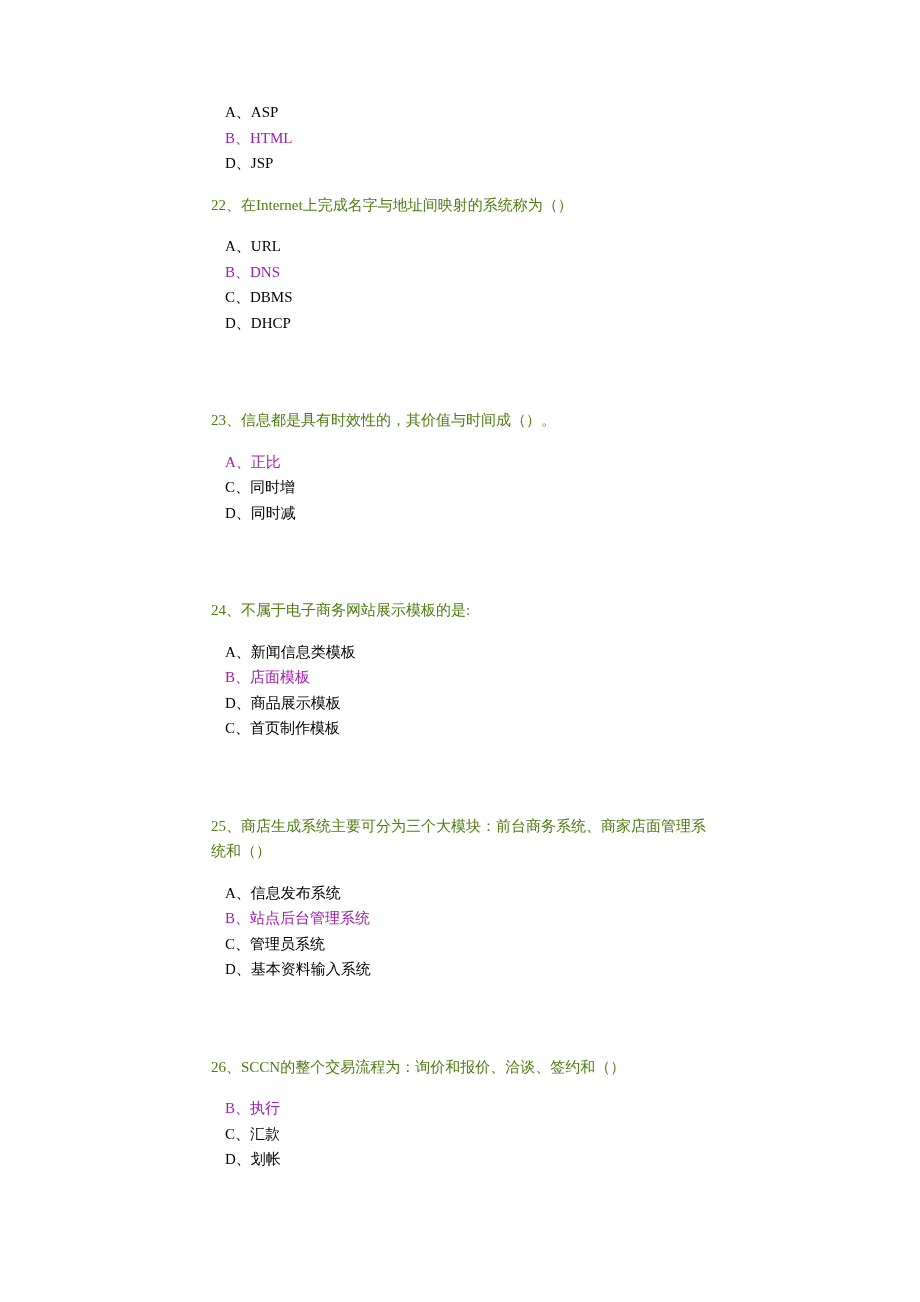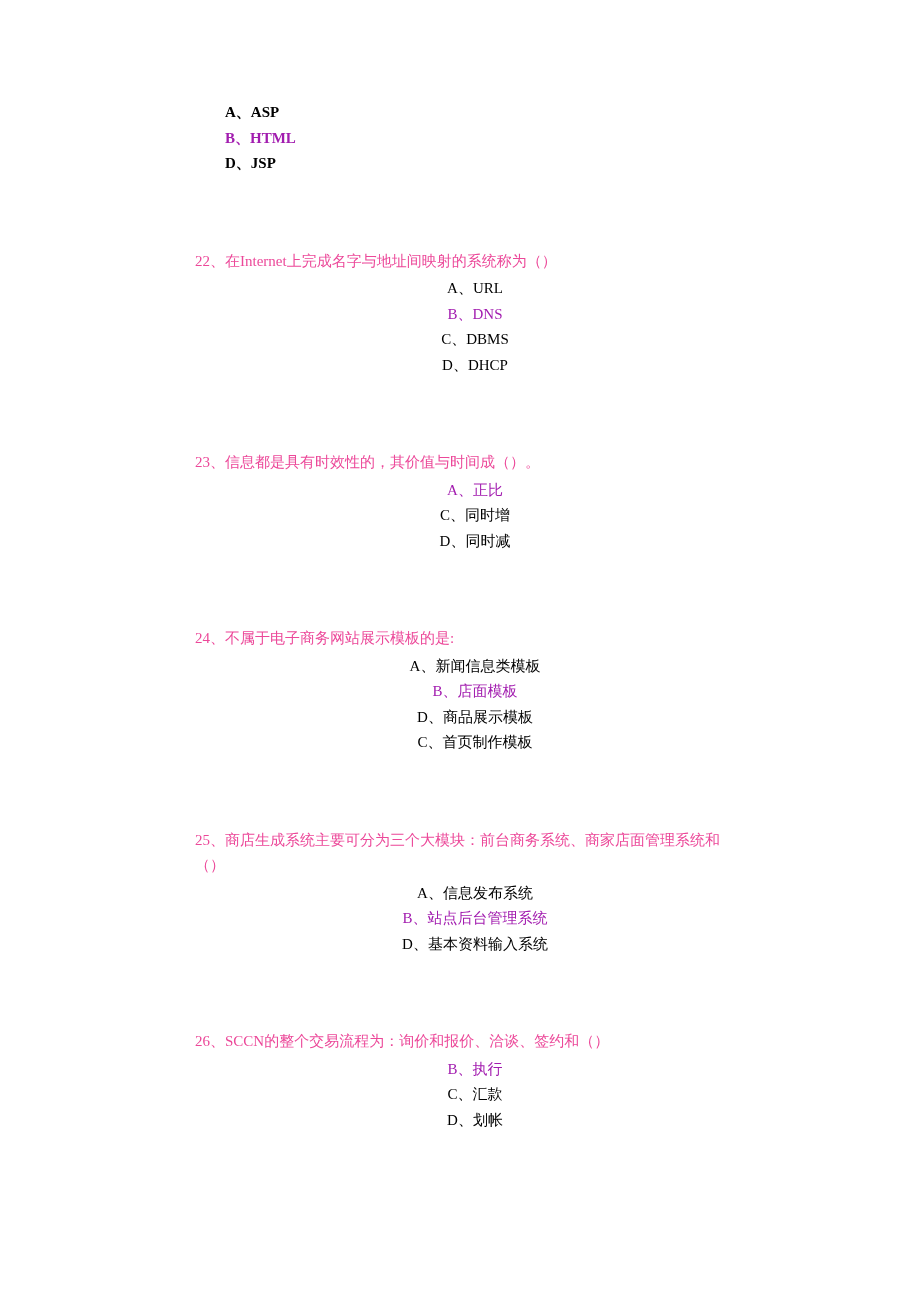--- a/index.html
+++ b/index.html
@@ -12,39 +12,36 @@
       padding: 0;
       width: 920px;
     }
     .page {
       padding: 100px 195px 80px 195px;
     }
     .question-block {
       margin-bottom: 72px;
     }
     .question-stem {
-      margin: 0;
-      color: #ec4899;
+      margin: 16px;
+      color: #4d7c0f;
       font-family: Liberation Serif, serif;
     }
     .options {
       padding-left: 30px;
       margin-top: 2px;
-      text-align: center;
     }
     .option {
       color: #000000;
     }
     .option.highlight {
       color: #a21caf;
     }
     .first-options {
       padding-left: 30px;
-      margin-bottom: 72px;
-      font-weight: bold;
     }
   </style>
 </head>
 <body>
 
 <div class="page">
 
   <div class="first-options" id="first-options">
       <div class="option"><span>A、</span><span>ASP</span></div>
       <div class="option highlight"><span>B、</span><span>HTML</span></div>
@@ -76,20 +73,21 @@
           <div class="option highlight"><span>B、</span><span>店面模板</span></div>
           <div class="option"><span>D、</span><span>商品展示模板</span></div>
           <div class="option"><span>C、</span><span>首页制作模板</span></div>
         </div>
       </div>
       <div class="question-block">
         <div class="question-stem"><span>25、</span><span>商店生成系统主要可分为三个大模块：前台商务系统、商家店面管理系统和（）</span></div>
         <div class="options">
           <div class="option"><span>A、</span><span>信息发布系统</span></div>
           <div class="option highlight"><span>B、</span><span>站点后台管理系统</span></div>
+          <div class="option"><span>C、</span><span>管理员系统</span></div>
           <div class="option"><span>D、</span><span>基本资料输入系统</span></div>
         </div>
       </div>
       <div class="question-block">
         <div class="question-stem"><span>26、</span><span>SCCN的整个交易流程为：询价和报价、洽谈、签约和（）</span></div>
         <div class="options">
           <div class="option highlight"><span>B、</span><span>执行</span></div>
           <div class="option"><span>C、</span><span>汇款</span></div>
           <div class="option"><span>D、</span><span>划帐</span></div>
         </div>

